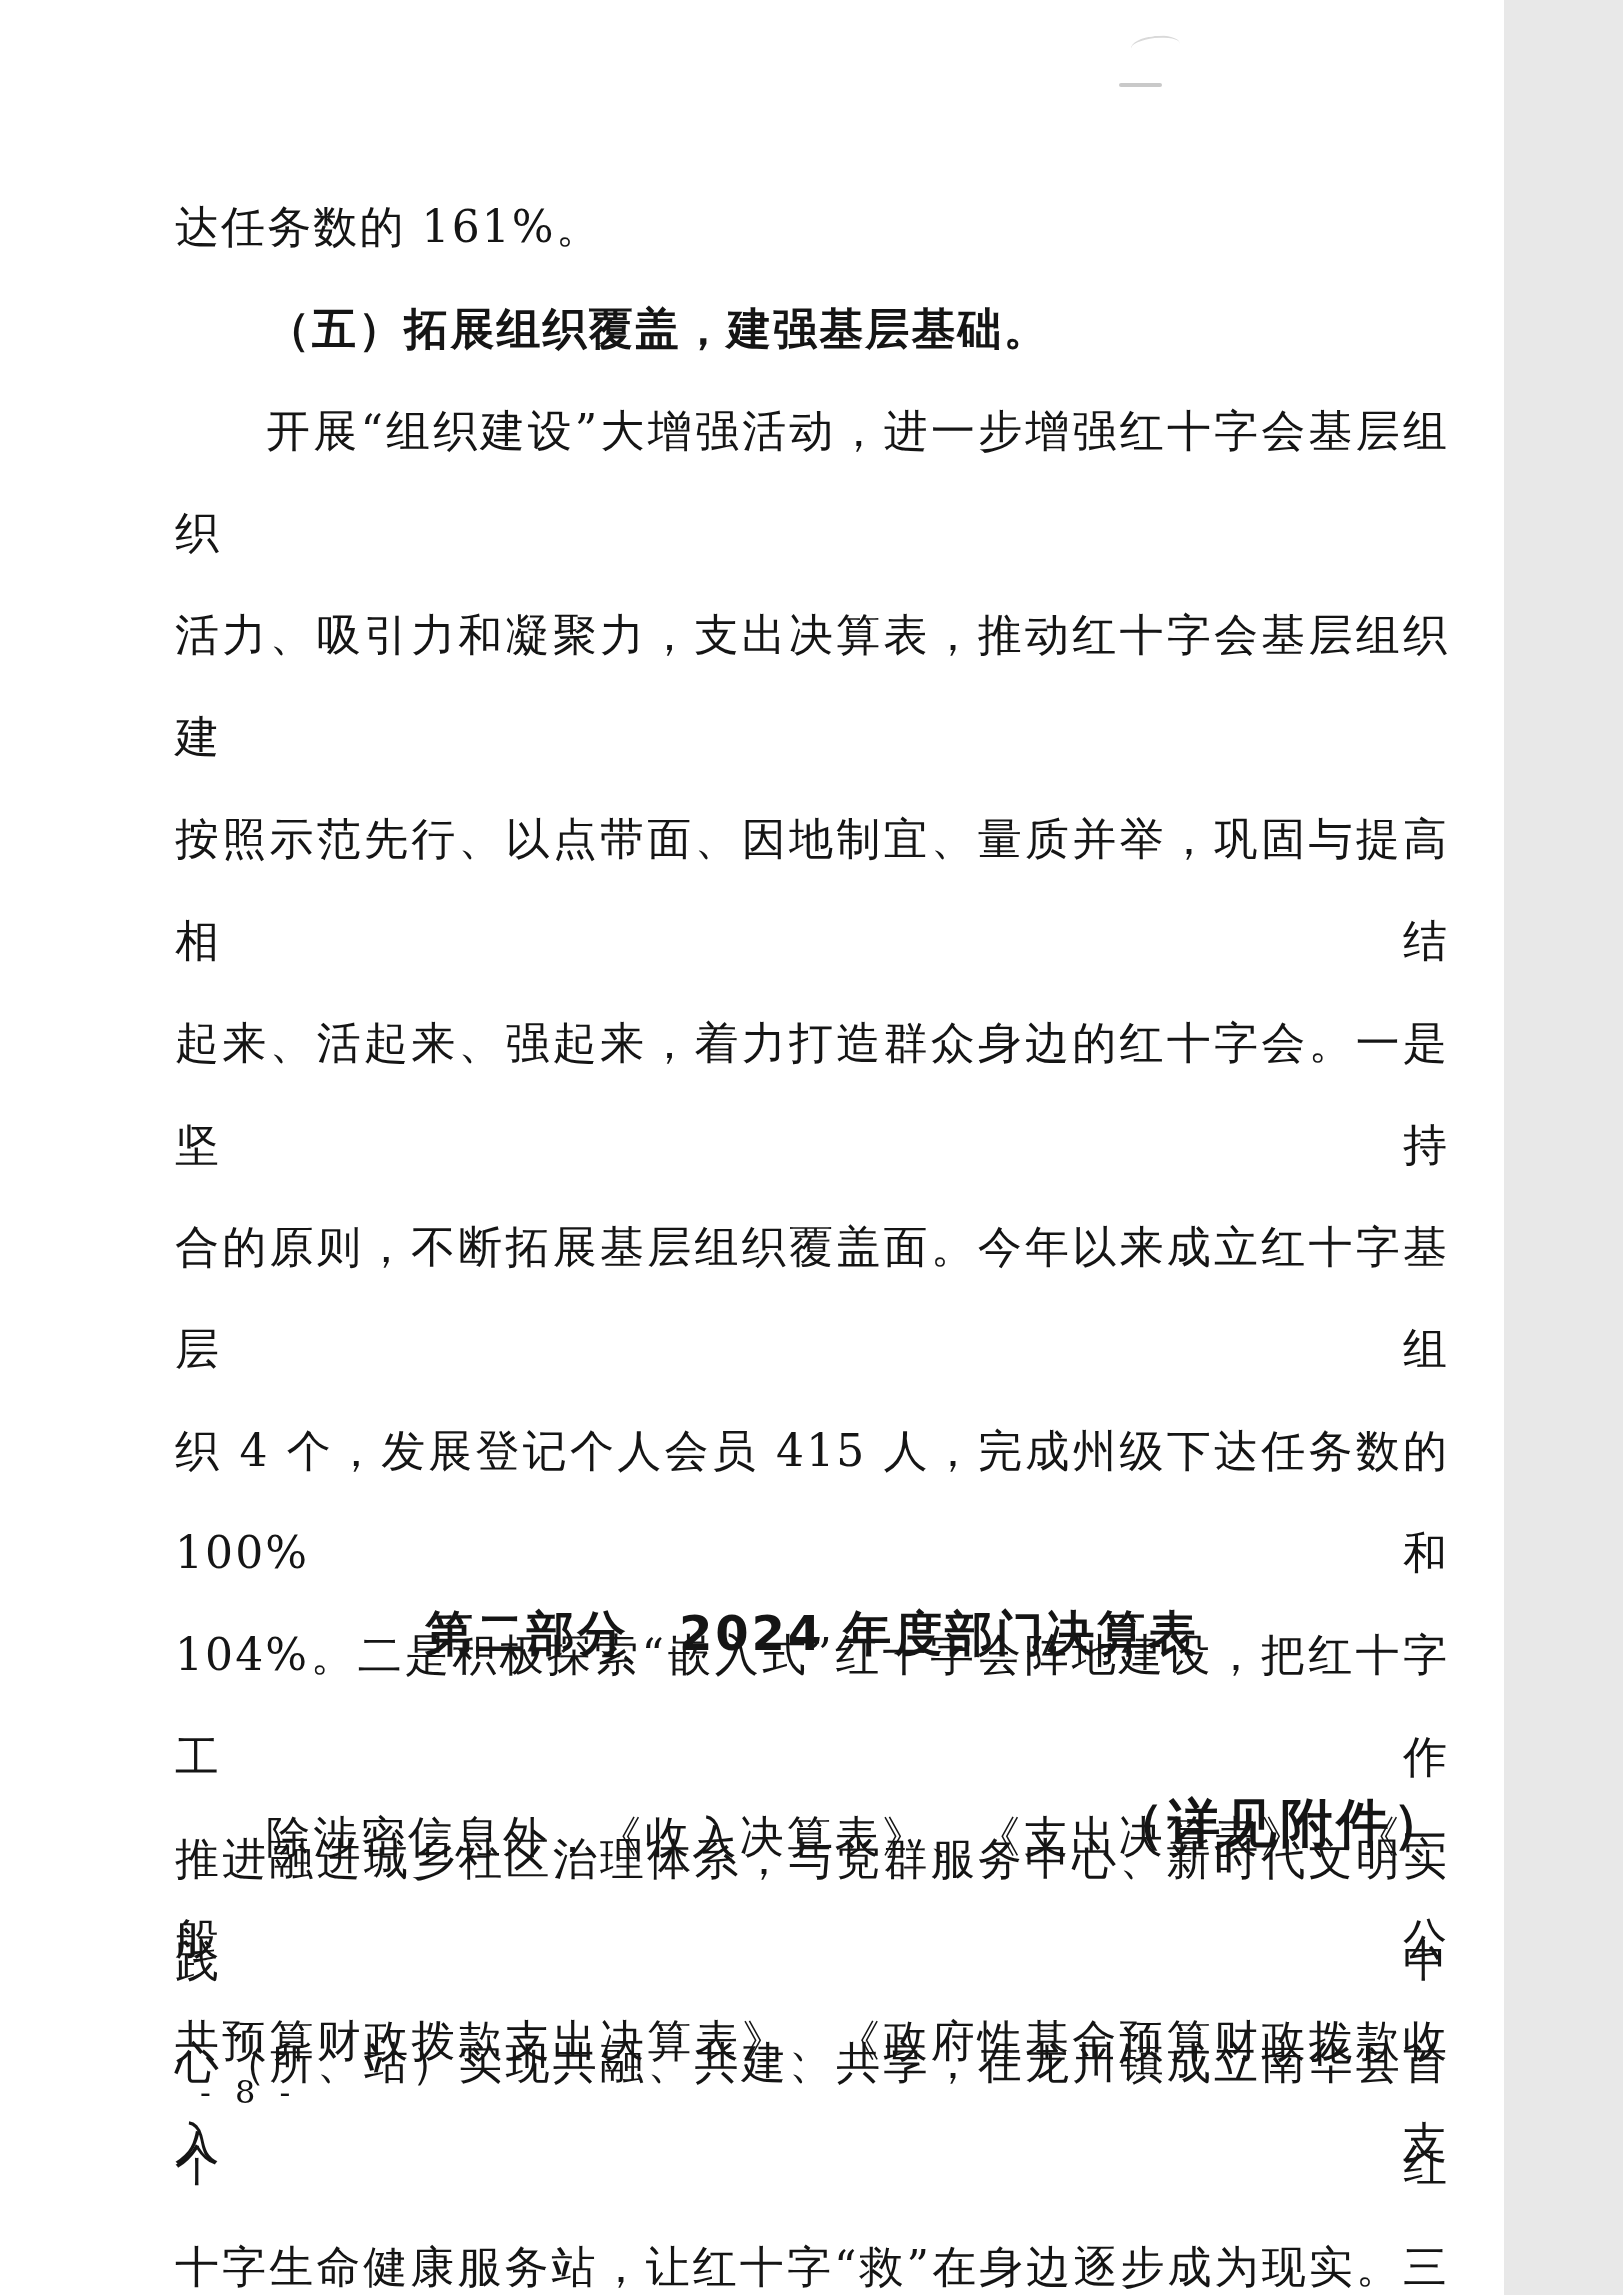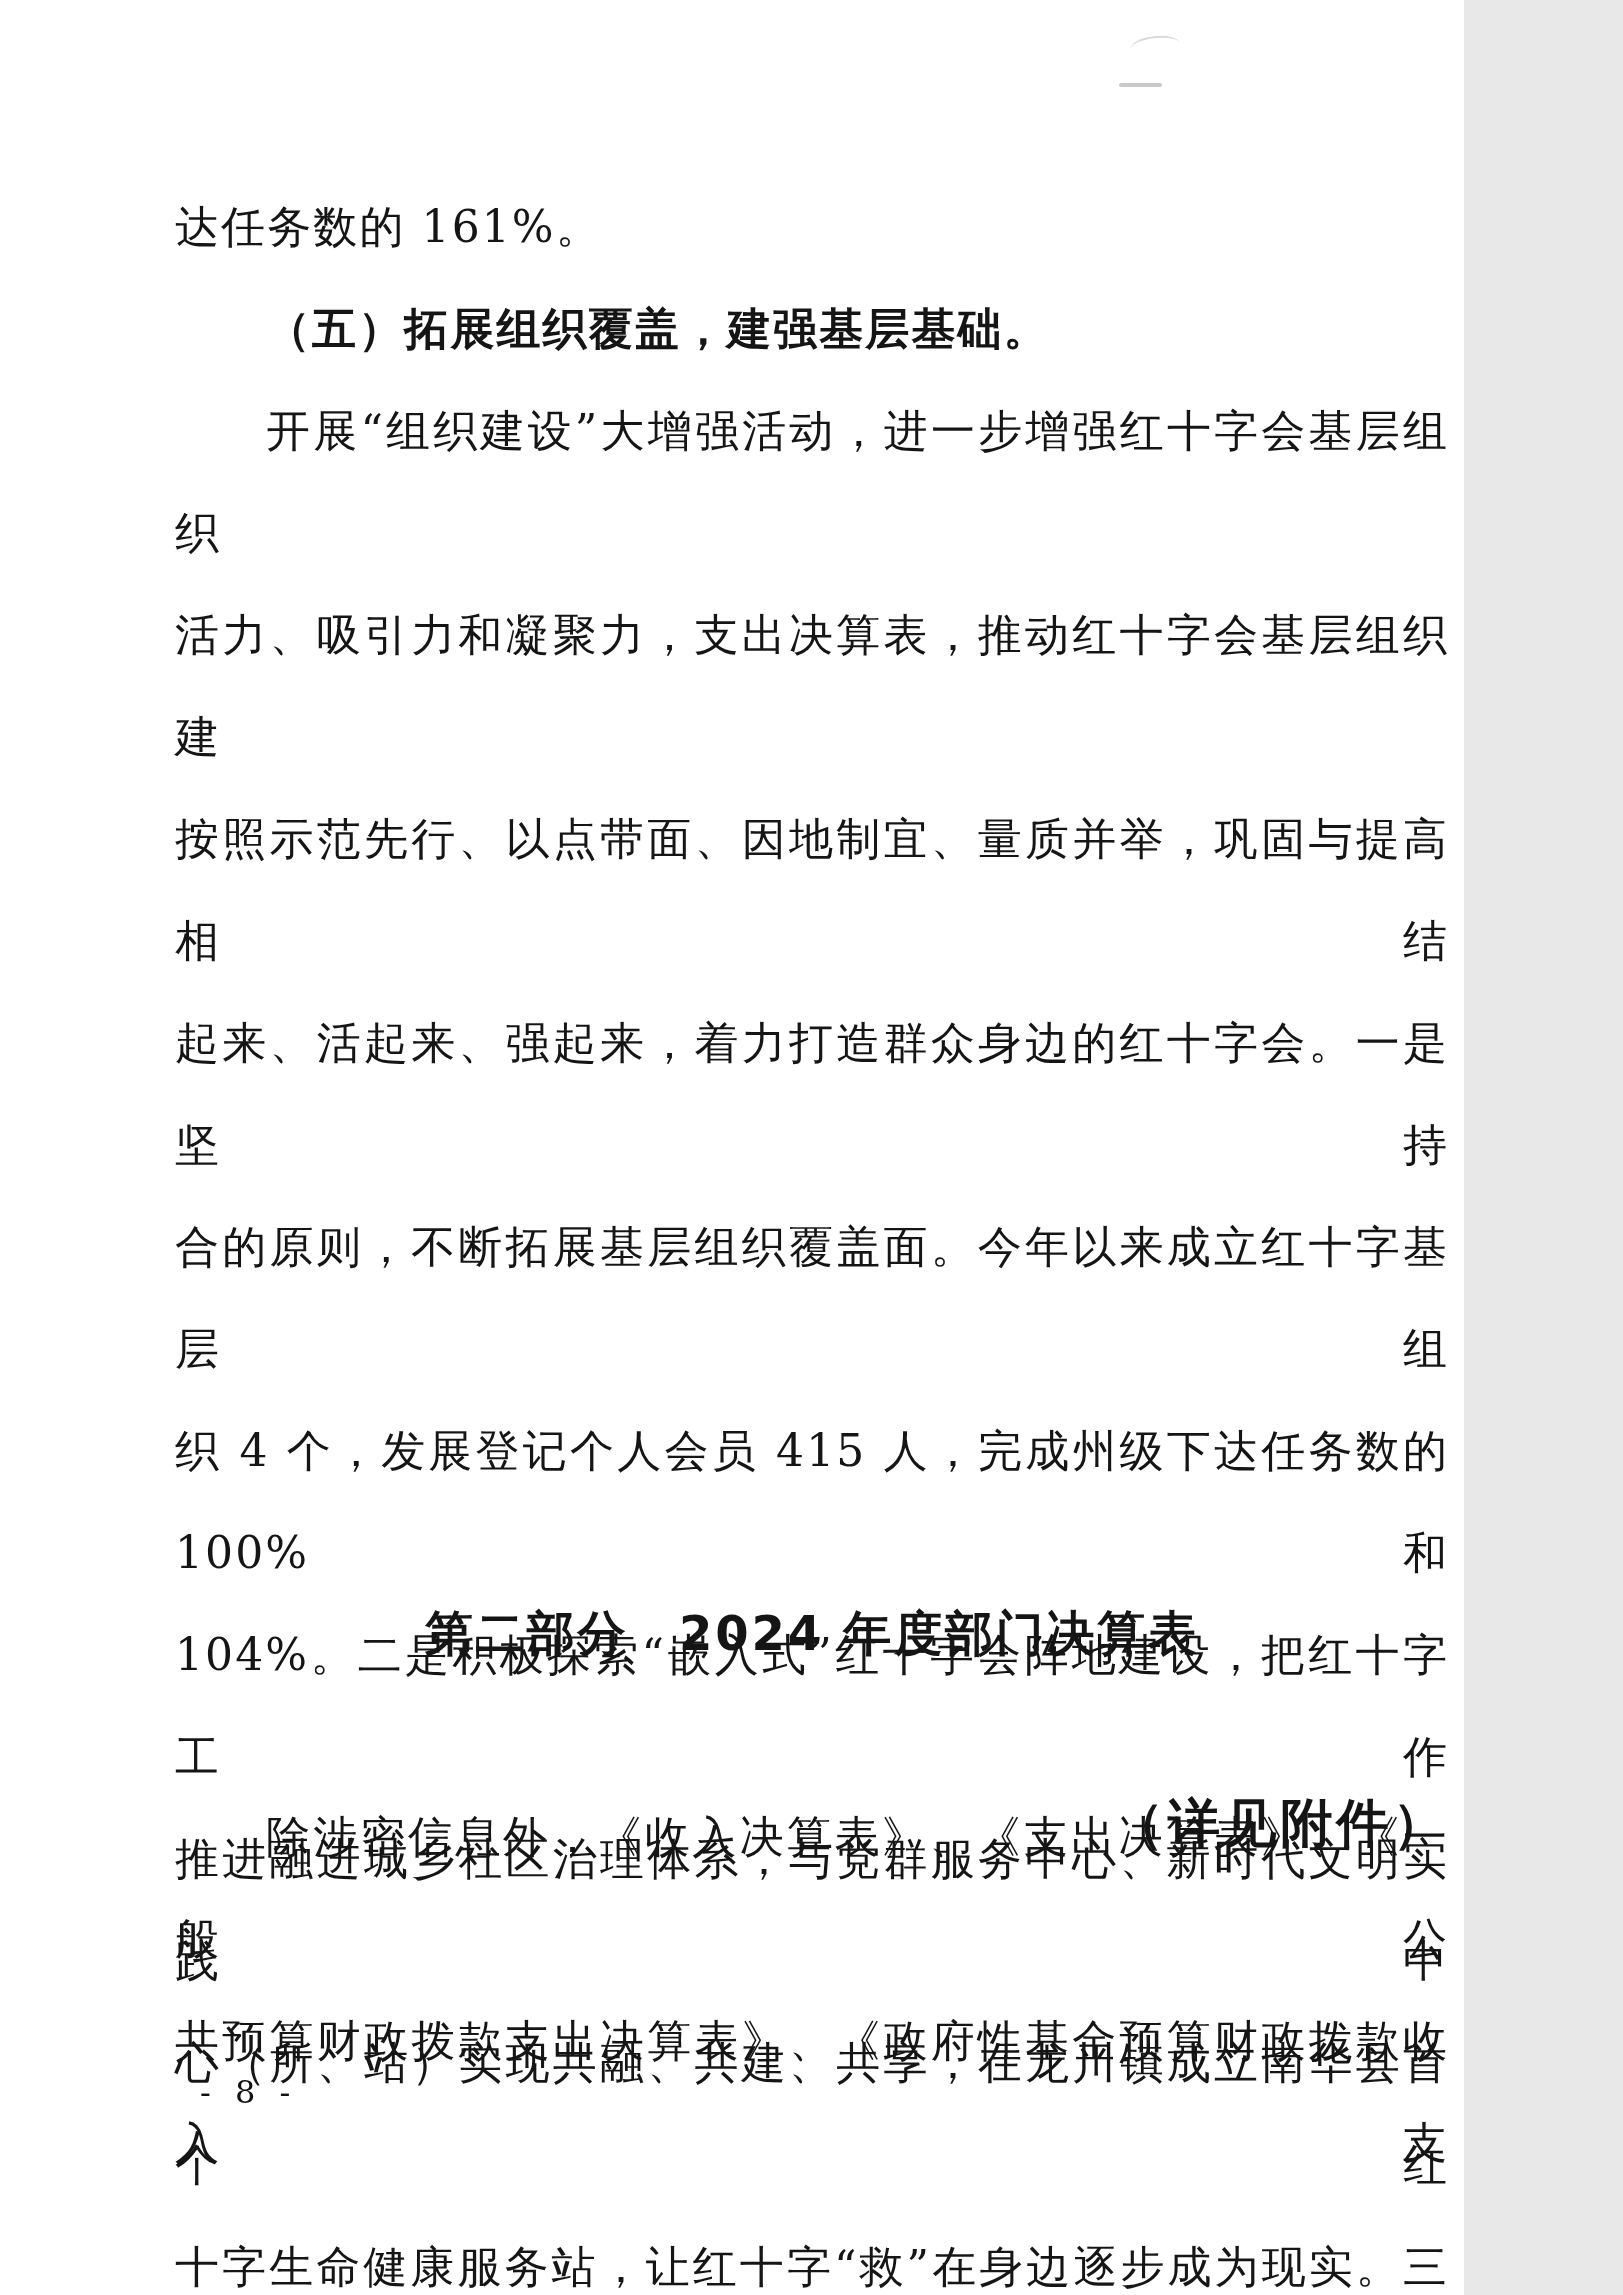--- a/index.html
+++ b/index.html
@@ -8,20 +8,21 @@
     background: #e8e8e8;
   }
   .page {
     position: relative;
     width: 1464px;
     height: 2295px;
     background: #ffffff;
     overflow: hidden;
     font-family: "DejaVu Serif", serif;
     color: #151515;
+    padding-left: 40px;
   }
   
   .text-column {
     position: absolute;
     left: 175px;
     top: 176px;
     width: 1274px;
   }
   .line {
     font-size: 44px;

